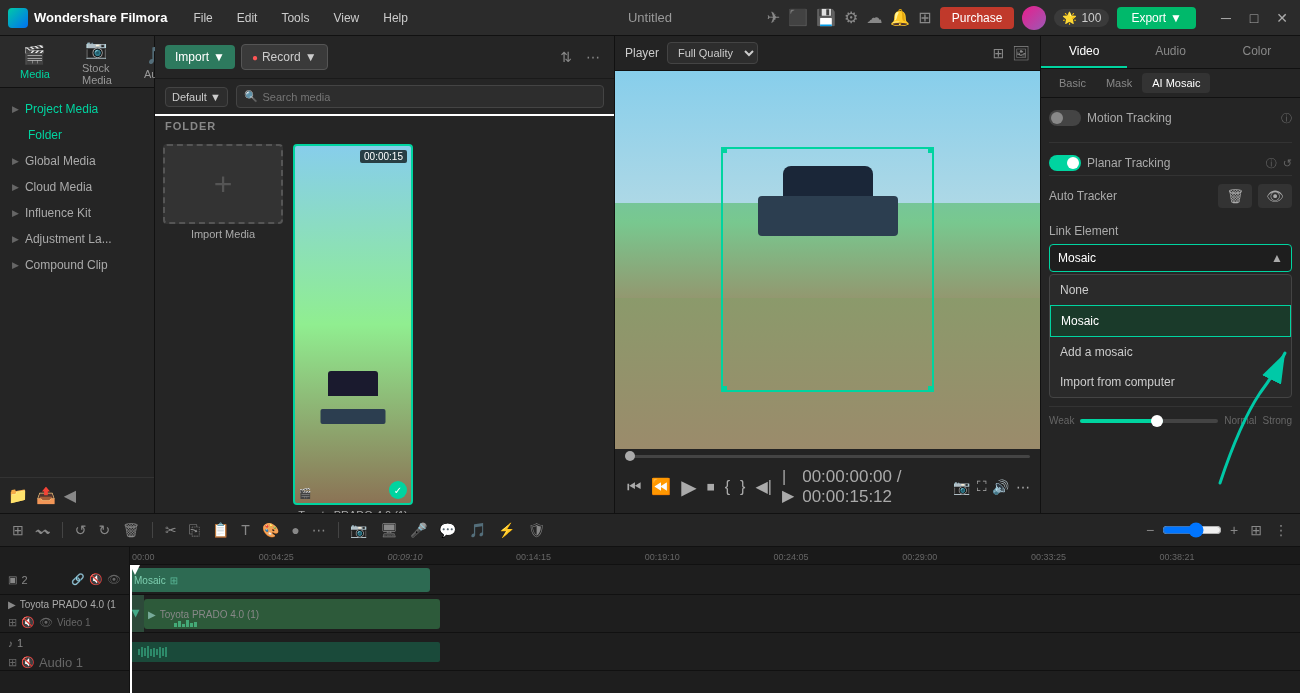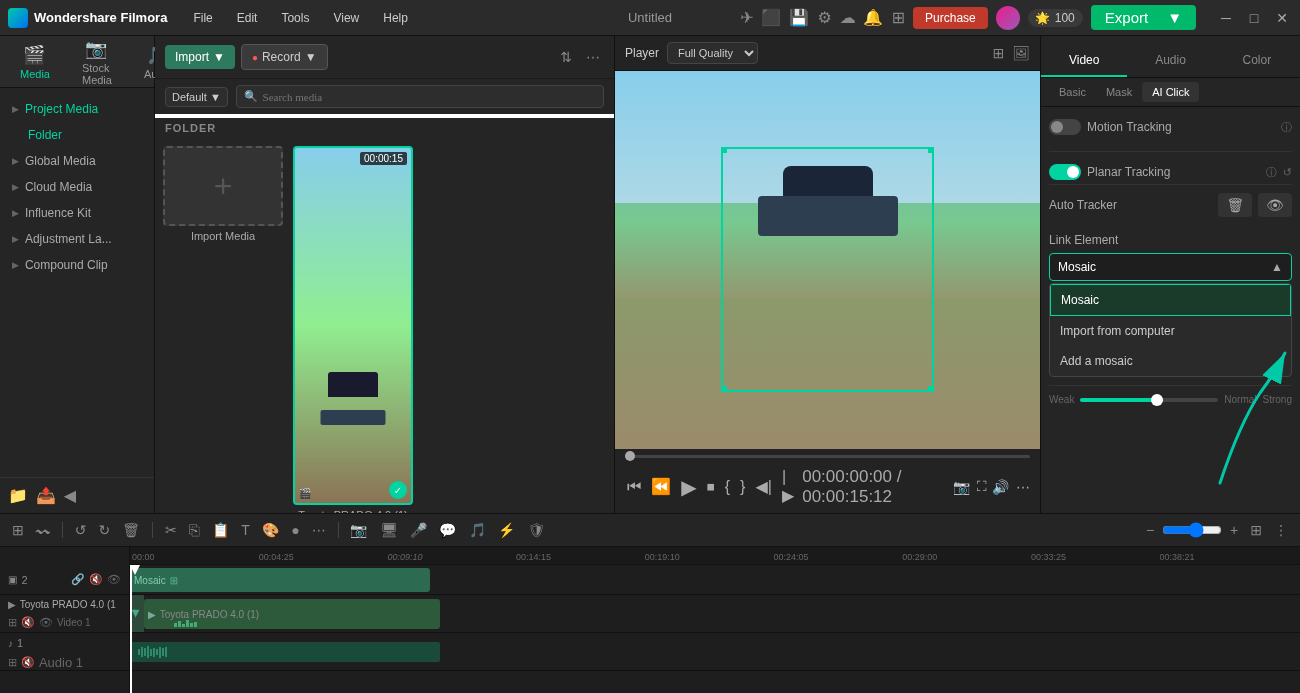--- a/index.html
+++ b/index.html
@@ -87,25 +87,25 @@
       align-items: center;
       gap: 4px;
     }
     .points-dot { color: #f0c040; }
     .export-btn {
       background: #00b96b;
       color: #fff;
       border: none;
       border-radius: 4px;
       padding: 4px 14px;
-      font-size: 15px;
-      cursor: pointer;
-      display: flex;
-      align-items: center;
-      gap: 19px;
+      font-size: 12px;
+      cursor: pointer;
+      display: flex;
+      align-items: center;
+      gap: 4px;
     }
     .win-controls {
       display: flex;
       gap: 8px;
       margin-left: 12px;
     }
     .win-btn {
       color: #aaa;
       cursor: pointer;
       font-size: 14px;
@@ -220,21 +220,21 @@
       color: #888; 
       cursor: pointer; 
       font-size: 14px;
       padding: 4px;
     }
     .media-filters {
       display: flex;
       align-items: center;
       padding: 6px 10px;
       gap: 8px;
-      border-bottom: 4px solid #ffffff;
+      border-bottom: 2px solid #ffffff;
     }
     .default-select {
       background: #2d2d2d;
       color: #ccc;
       border: 1px solid #444;
       border-radius: 4px;
       padding: 3px 6px;
       font-size: 11px;
     }
     .search-box {
@@ -459,21 +459,20 @@
       border-bottom: 1px solid #111;
     }
     .right-tab {
       flex: 1;
       text-align: center;
       padding: 8px 4px;
       font-size: 12px;
       color: #888;
       cursor: pointer;
       border-bottom: 2px solid transparent;
-      margin-top: 9px;
     }
     .right-tab.active {
       color: #fff;
       border-bottom-color: #00d4a0;
     }
     .right-subtabs {
       display: flex;
       border-bottom: 1px solid #111;
       padding: 4px 8px;
     }
@@ -933,21 +932,21 @@
       <span class="media-toolbar-icon">⇅</span>
       <span class="media-toolbar-icon">⋯</span>
     </div>
     <div class="media-filters">
       <div class="default-select">
         <span>Default</span>
         <span> ▼</span>
       </div>
       <div class="search-box">
         <span class="search-box-icon">🔍</span>
-        <input type="text" style="background: transparent; border: none; color: rgb(170, 170, 170); font-size: 11px; width: 100%; outline: none; font-family: Liberation Serif, serif;" placeholder="Search media">
+        <input type="text" style="background: transparent; border: none; color: rgb(170, 170, 170); font-size: 11px; width: 100%; outline: none;" placeholder="Search media">
       </div>
     </div>
     <div class="folder-label">FOLDER</div>
     <div class="media-grid">
 
       <div class="media-item">
         <div class="media-item-thumb import-placeholder">
           <span class="import-plus">+</span>
         </div>
         <div class="media-item-label">Import Media</div>
@@ -1027,21 +1026,21 @@
 
   <div class="right-panel">
     <div class="right-tabs">
       <div class="right-tab active">Video</div>
       <div class="right-tab">Audio</div>
       <div class="right-tab">Color</div>
     </div>
     <div class="right-subtabs">
       <div class="right-subtab">Basic</div>
       <div class="right-subtab">Mask</div>
-      <div class="right-subtab active">AI Click</div>
+      <div class="right-subtab active">AI Mosaic</div>
     </div>
     <div class="right-content">
 
       <div class="tracking-section">
         <div class="section-row">
           <div class="toggle-btn off">
             <div class="toggle-knob"></div>
           </div>
           <span class="section-label">Motion Tracking</span>
           <span class="section-info">ⓘ</span>
@@ -1070,23 +1069,24 @@
       </div>
 
       <div class="link-section">
         <div class="link-label">Link Element</div>
         <div class="dropdown-select">
           <span>Mosaic</span>
           <span class="dropdown-arrow">▲</span>
         </div>
 
         <div class="dropdown-menu">
+          <div class="dropdown-item">None</div>
           <div class="dropdown-item selected">Mosaic</div>
+          <div class="dropdown-item">Add a mosaic</div>
           <div class="dropdown-item">Import from computer</div>
-          <div class="dropdown-item">Add a mosaic</div>
         </div>
       </div>
 
       <div class="slider-section">
         <div class="slider-row">
           <span class="slider-label">Weak</span>
           <div class="slider-track">
             <div class="slider-fill"></div>
             <div class="slider-thumb"></div>
           </div>

